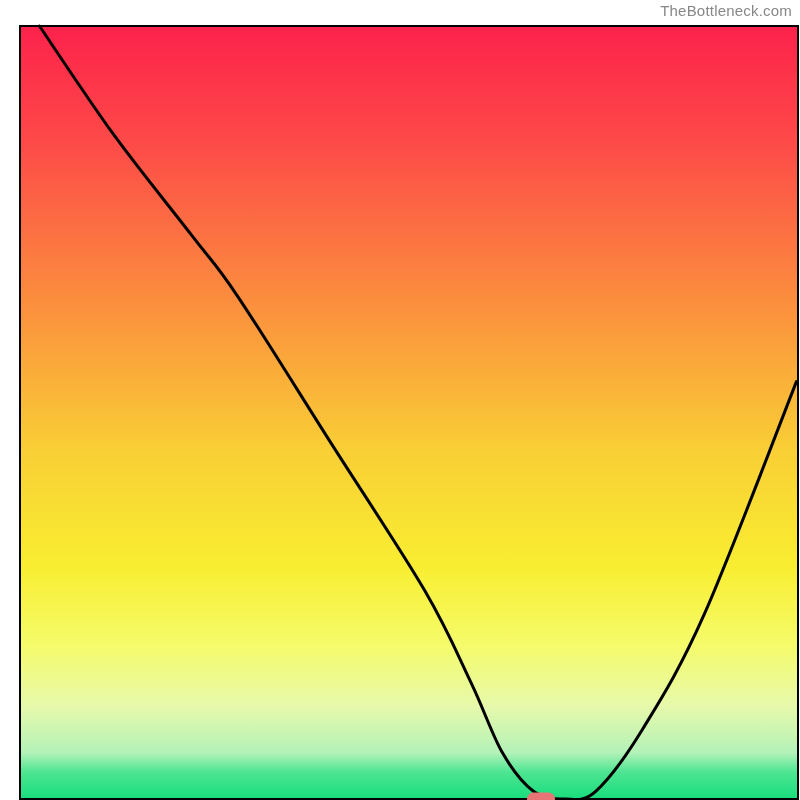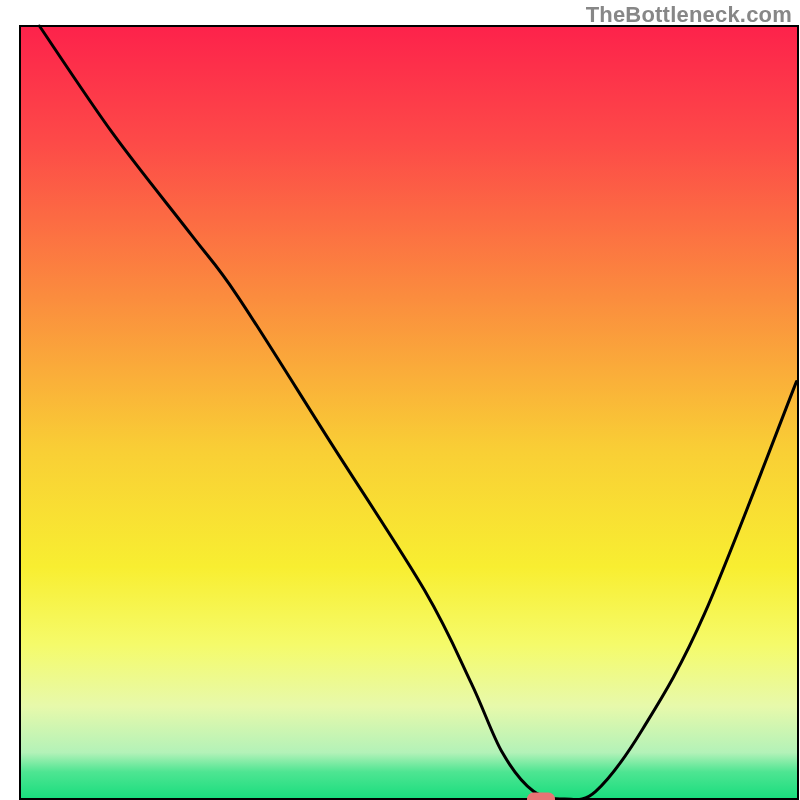--- a/index.html
+++ b/index.html
@@ -13,22 +13,22 @@
   }
   .wrap {
     position: relative;
     width: 800px;
     height: 800px;
   }
   .attribution {
     position: absolute;
     top: 2px;
     right: 8px;
-    font-size: 22px;
-    font-weight: 700;
+    font-size: 15px;
+    font-weight: 400;
     color: #878787;
     letter-spacing: 0.2px;
   }
   svg.chart {
     position: absolute;
     left: 0;
     top: 0;
     width: 800px;
     height: 800px;
     display: block;

